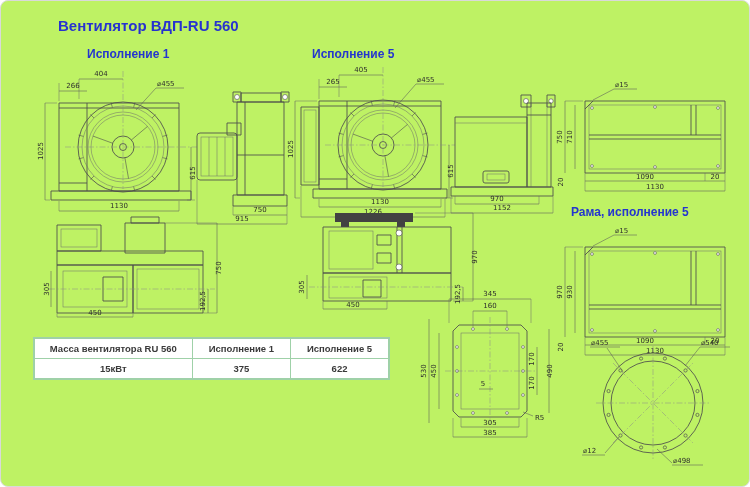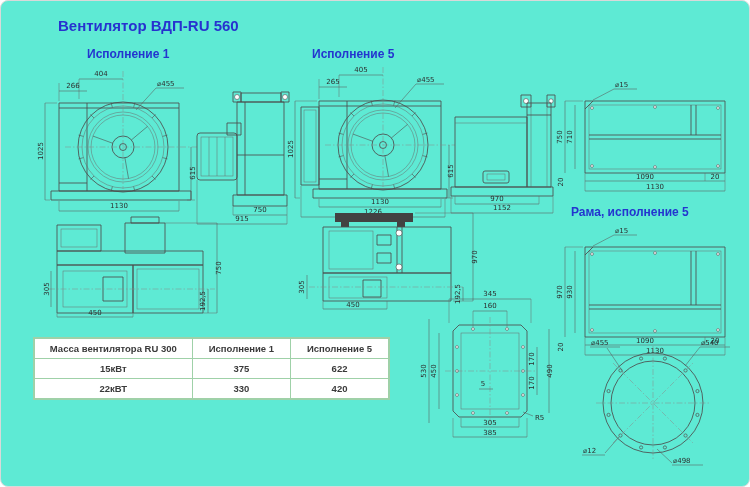--- a/index.html
+++ b/index.html
@@ -1,16 +1,16 @@
 <!DOCTYPE html>
 <html><head>
 <meta charset="utf-8">
 <style>
   html,body{margin:0;padding:0;background:#fff;}
-  #sheet{position:relative;width:750px;height:487px;background:#5eead4;border:1px solid #d9d9d9;
+  #sheet{position:relative;width:750px;height:487px;background:#bef264;border:1px solid #d9d9d9;
          border-radius:8px;overflow:hidden;font-family:"Liberation Sans",sans-serif;box-sizing:border-box;}
   .title{position:absolute;left:57px;top:16px;font-size:15px;font-weight:bold;color:#2732cf;}
   .hdr{position:absolute;font-size:12px;font-weight:bold;color:#2435cf;white-space:nowrap;}
   #h-exec1{left:86px;top:46px;}
   #h-exec5{left:311px;top:46px;}
   #h-frame1{left:574px;top:42px;}
   #h-frame5{left:570px;top:196px;margin-top:8px;}
   svg.drw{position:absolute;overflow:visible;}
   .ln{stroke:#4d4d4d;stroke-width:.85;fill:none;stroke-linejoin:round;}
   .thin{stroke:#6b6b6b;stroke-width:.5;fill:none;}
@@ -445,30 +445,25 @@
       <text class="dia" x="26" y="128">⌀12</text>
       <line class="dim" x1="115" y1="140" x2="146" y2="140"></line>
         <line class="dim" x1="115" y1="138" x2="100" y2="124"></line>
       <text class="dia" x="116" y="138">⌀498</text>
     </g>
   </svg>
 
   <table class="mass">
     <tbody>
       <tr>
-        <td class="c1">Масса вентилятора RU 300</td>
+        <td class="c1">Масса вентилятора RU 560</td>
         <td>Исполнение 1</td>
         <td>Исполнение 5</td>
       </tr>
       <tr>
         <td class="c1">15кВт</td>
         <td>375</td>
         <td>622</td>
       </tr>
-      <tr>
-        <td class="c1">22кВТ</td>
-        <td>330</td>
-        <td>420</td>
-      </tr>
     </tbody>
   </table>
 
 </div>
 
 </body></html>

